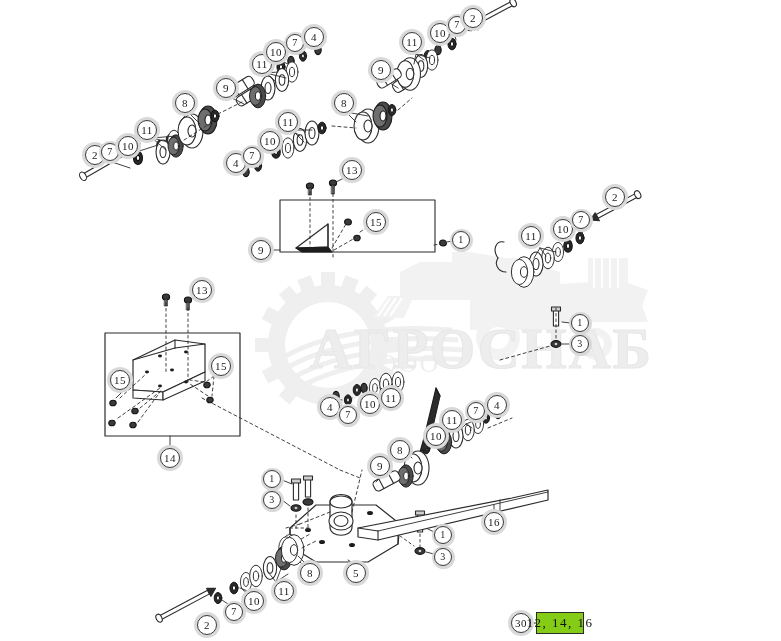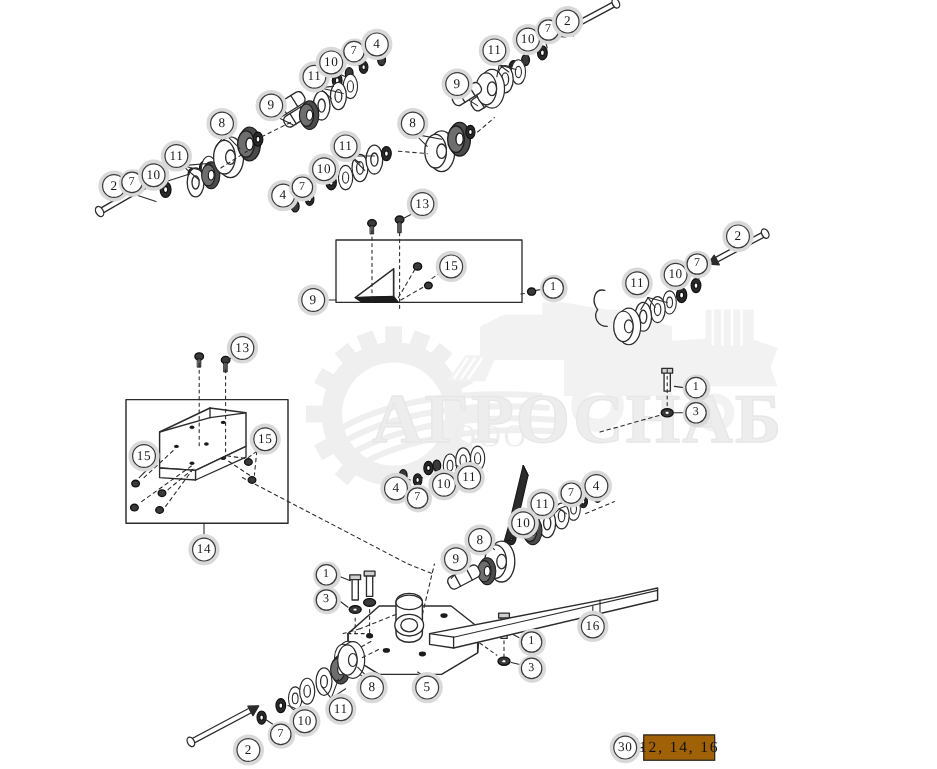--- a/index.html
+++ b/index.html
@@ -62,24 +62,24 @@
     user-select: none;
   }
   .callout.small { width: 23px; height: 23px; margin-left: -11.5px; margin-top: -11.5px; }
   .callout.small .disc { width: 18px; height: 18px; }
   .callout.small .num { font-size: 10px; }
 
   #ref-box {
     position: absolute;
     left: 536px;
     top: 612px;
-    width: 60px;
+    width: 48px;
     height: 22px;
     border: 1.4px solid #2b2b2b;
-    background: #a16207;
+    background: #84cc16;
     display: flex;
     align-items: center;
     justify-content: center;
     box-sizing: border-box;
   }
   #ref-box .reftext {
     font-family: "Liberation Serif", serif;
     font-size: 13px;
     color: #111111;
     letter-spacing: 1.5px;

